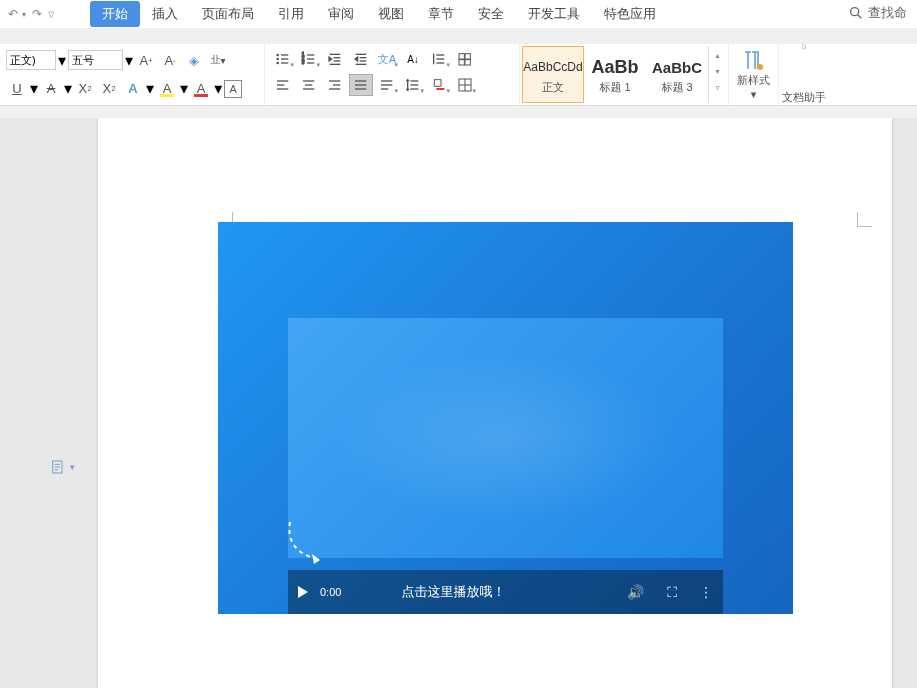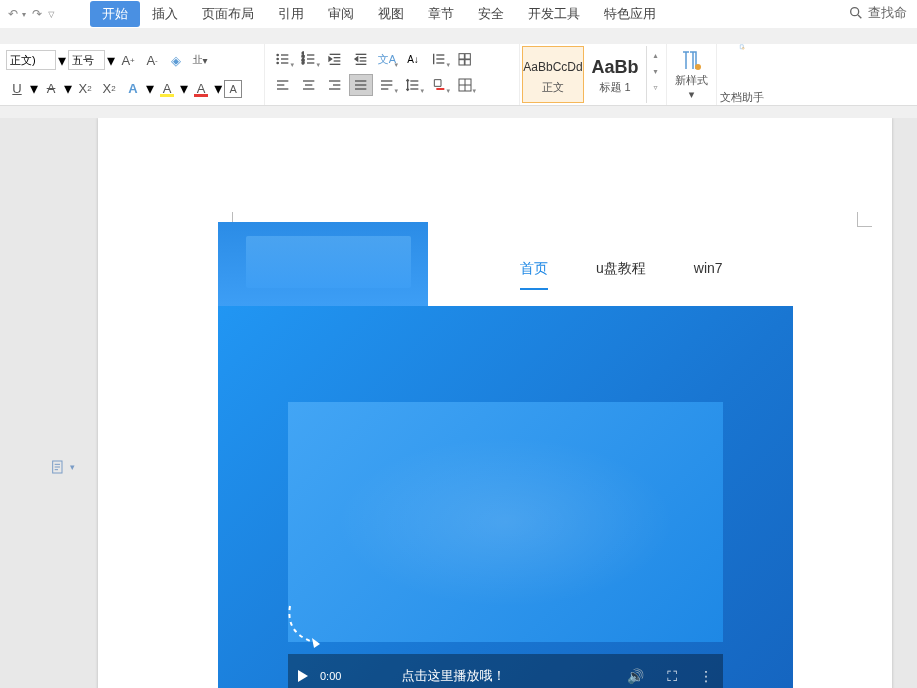--- a/index.html
+++ b/index.html
@@ -14,21 +14,21 @@
 .menu-tabs { display: flex; align-items: center; background: #fff; height: 28px; padding-left: 30px; font-size: 13px; position: relative; }
 .menu-tabs .tab { padding: 4px 12px; color: #444; cursor: pointer; }
 .menu-tabs .tab.active { background: #4a90e2; color: #fff; border-radius: 3px; }
 .search-cmd { position: absolute; right: 10px; top: 4px; display: flex; align-items: center; gap: 4px; color: #666; font-size: 13px; }
 
 
 .ribbon { background: #fff; height: 62px; display: flex; border-bottom: 1px solid #ddd; }
 .ribbon-left { display: flex; align-items: center; padding: 4px 6px; gap: 4px; flex-wrap: wrap; width: 265px; border-right: 1px solid #eee; }
 .font-select { border: 1px solid #ccc; font-size: 11px; padding: 1px 3px; background: #fff; height: 20px; }
 .font-family { width: 50px; }
-.font-size { width: 37px; }
+.font-size { width: 55px; }
 .ribbon-btn { width: 22px; height: 22px; display: flex; align-items: center; justify-content: center; font-size: 13px; color: #555; cursor: pointer; }
 .ribbon-btn sup, .ribbon-btn sub { font-size: 8px; }
 .row { display: flex; gap: 2px; align-items: center; width: 100%; }
 
 .ribbon-para { display: flex; flex-direction: column; padding: 4px 6px; gap: 4px; border-right: 1px solid #eee; width: 255px; }
 .ribbon-para .row { gap: 2px; }
 .para-btn { width: 24px; height: 22px; display: flex; align-items: center; justify-content: center; cursor: pointer; position: relative; }
 .para-btn.active { background: #d0d0d0; border: 1px solid #aaa; }
 .mini-caret { font-size: 7px; color: #888; position: absolute; right: 1px; bottom: 1px; }
 
@@ -285,20 +285,24 @@
 
   <div class="ribbon-styles">
     <div class="style-box selected">
       <div class="style-preview">AaBbCcDd</div>
       <div class="style-label">正文</div>
     </div>
     <div class="style-box">
       <div class="style-preview big">AaBb</div>
       <div class="style-label">标题 1</div>
     </div>
+    <div class="style-box">
+      <div class="style-preview med">AaBbC</div>
+      <div class="style-label">标题 3</div>
+    </div>
     <div class="style-scroll">
       <div>▴</div>
       <div>▾</div>
       <div>▿</div>
     </div>
   </div>
 
   <div class="ribbon-newstyle">
     <svg width="24" height="24" viewBox="0 0 24 24" fill="none" stroke="#5b9bd5" stroke-width="1.5">
         <path d="M6 3 L6 20 M3 3 L9 3 M10 3 L16 3 L16 20 M13 3 L13 20"></path>
@@ -327,30 +331,20 @@
         <line x1="7" y1="12" x2="15" y2="12"></line>
         <line x1="7" y1="16" x2="12" y2="16"></line>
       </svg>
     <span style="font-size:9px">▾</span>
   </div>
 
   <div class="page">
     <div class="page-margin-marks"></div>
 
     <div class="web-content">
-      <div class="web-nav">
-        <div class="logo-box">
-          <div class="logo-inner"></div>
-        </div>
-        <div class="web-tabs">
-          <div class="web-tab active">首页</div>
-          <div class="web-tab">u盘教程</div>
-          <div class="web-tab">win7</div>
-        </div>
-      </div>
 
       <div class="hero">
         <div class="hero-inner">
           <div class="hero-room"></div>
         </div>
 
         <div class="doodle">
           <svg viewBox="0 0 70 56">
               <path d="M10 10 Q 5 40 40 48" stroke="#fff" stroke-width="2" stroke-dasharray="4 4" fill="none"></path>
               <polygon points="40,48 32,42 34,52" fill="#fff"></polygon>

